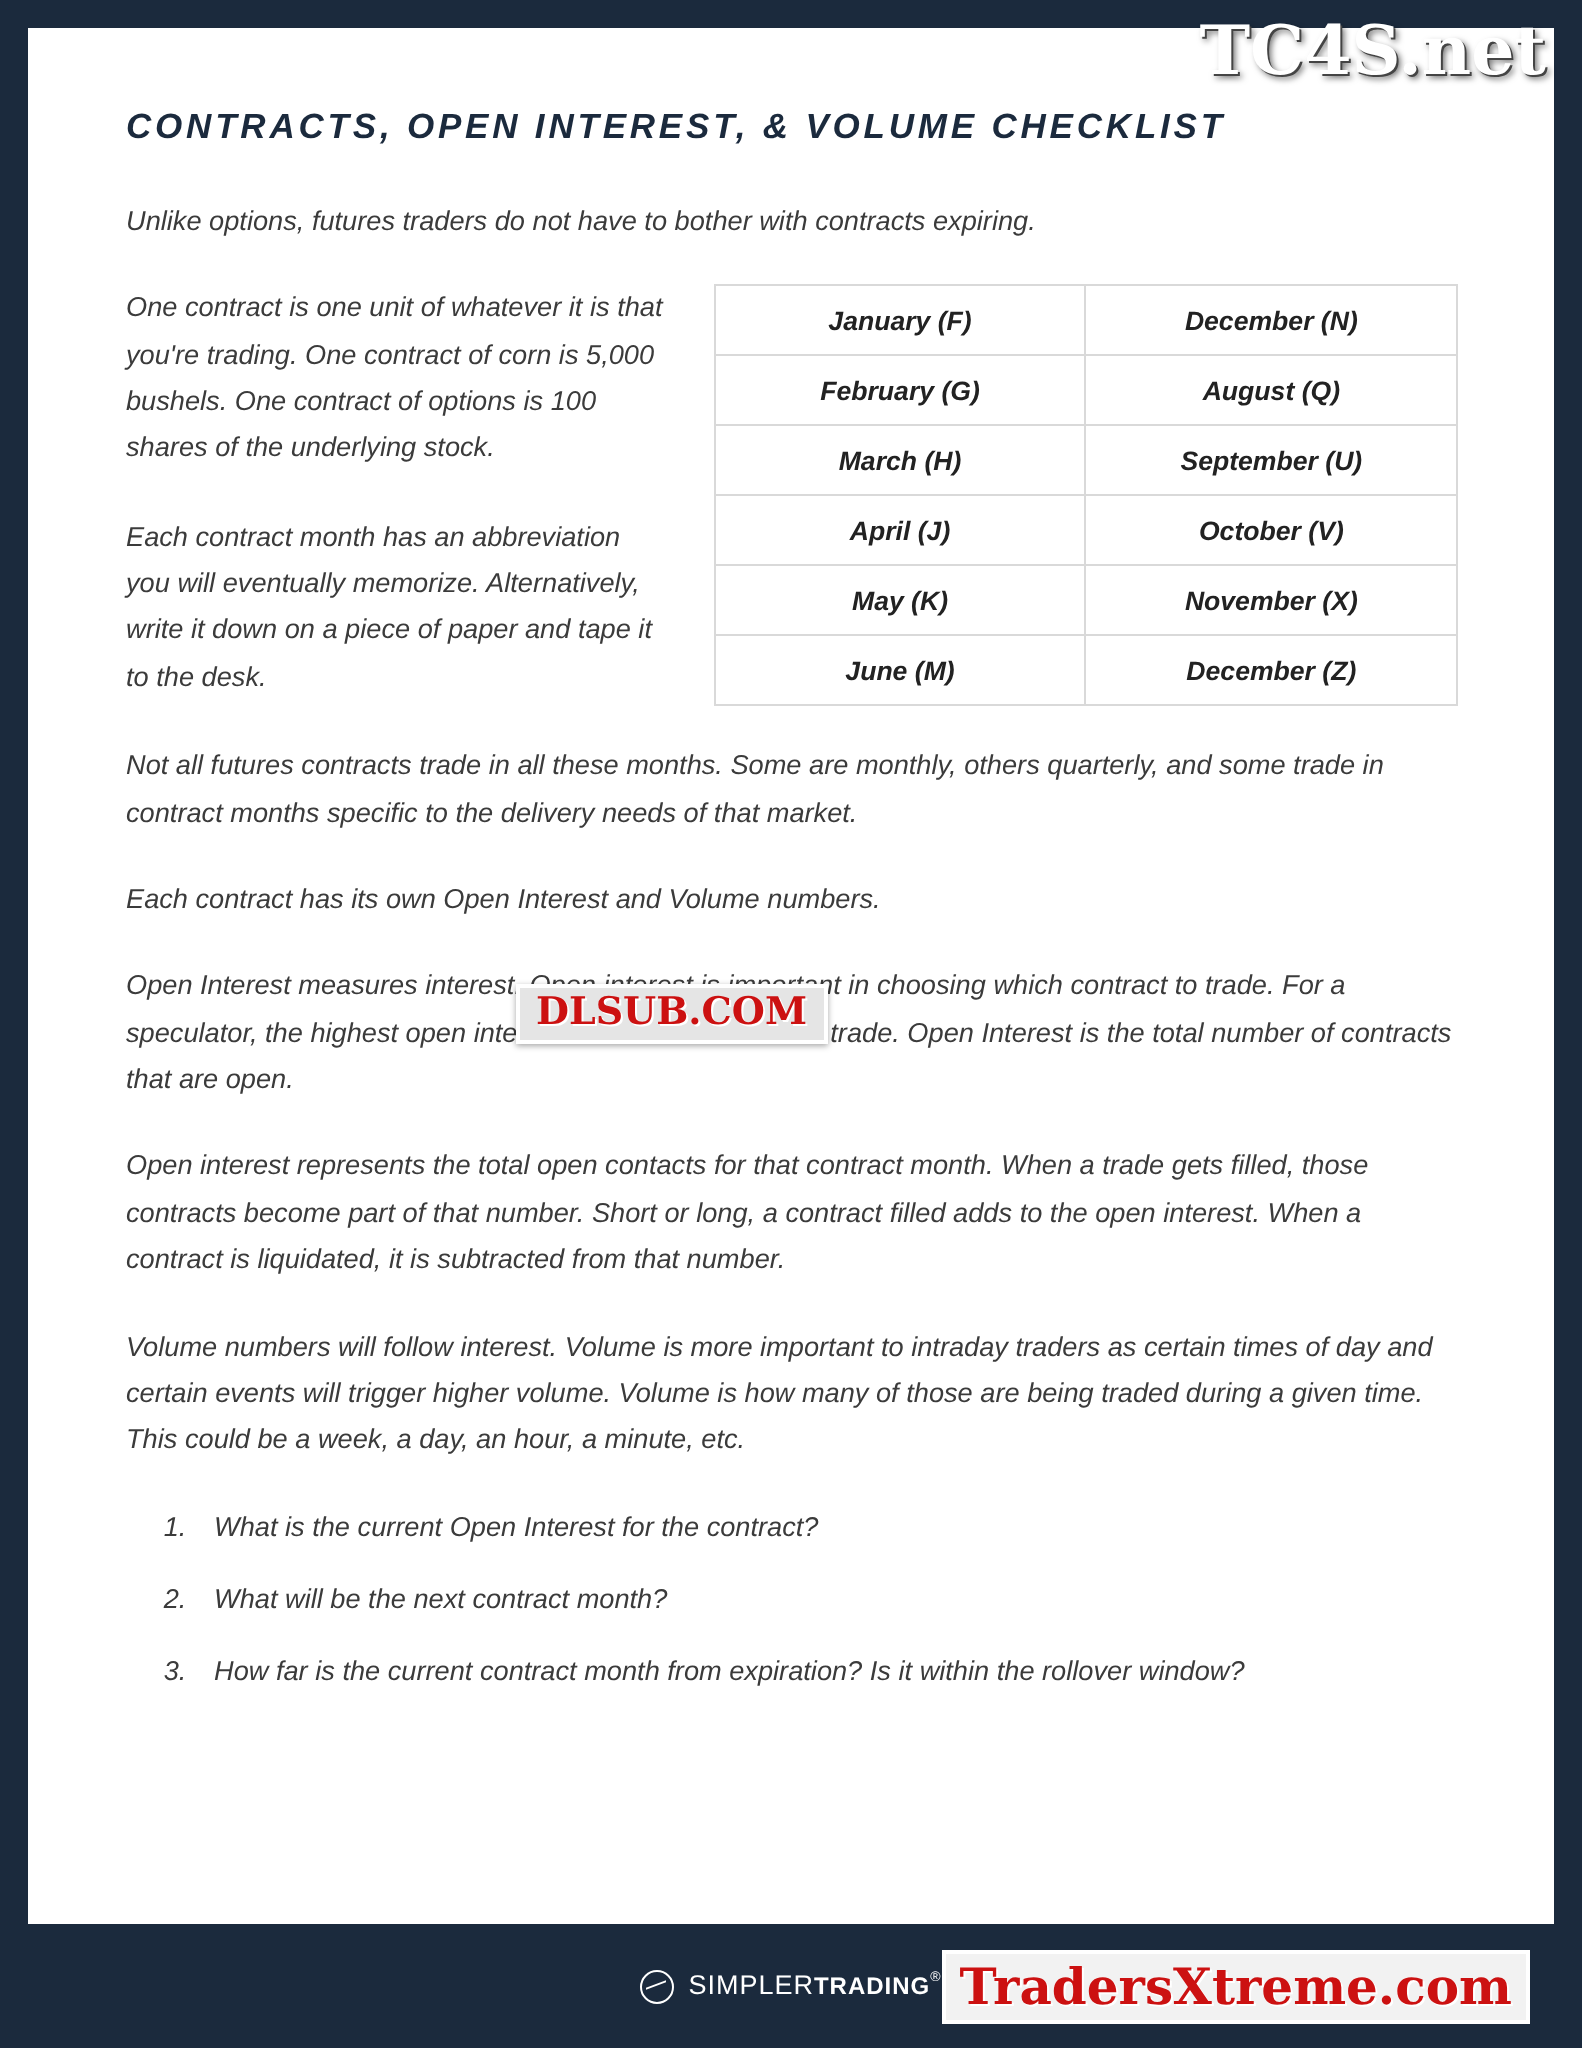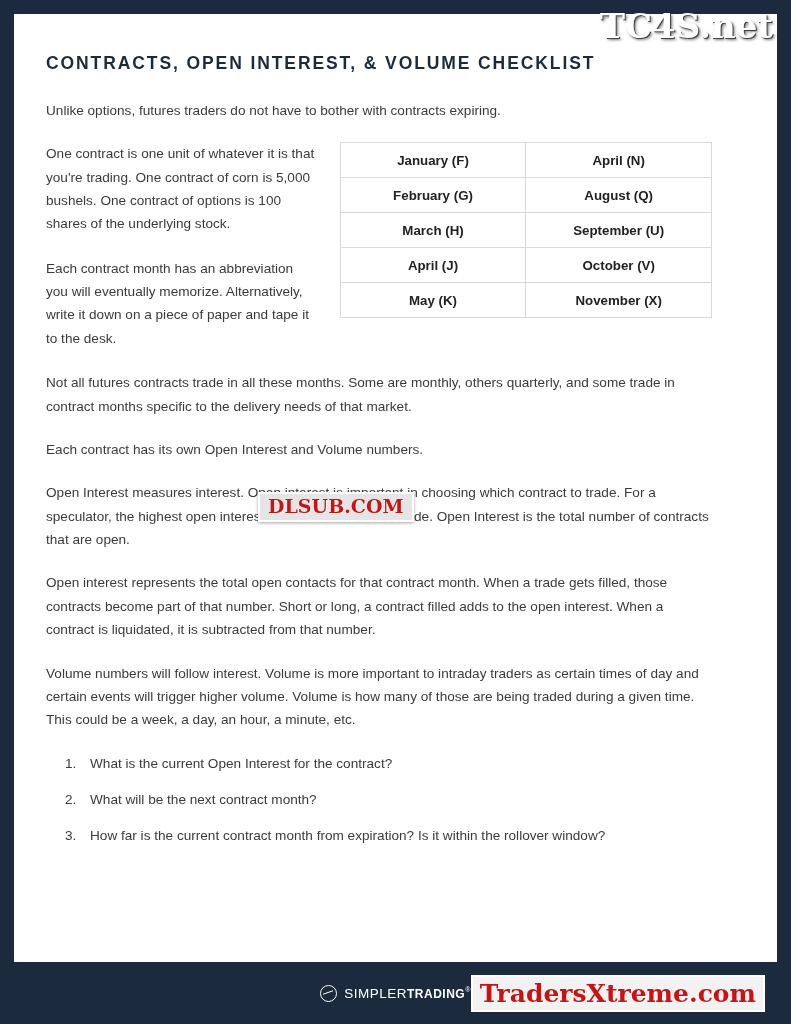--- a/index.html
+++ b/index.html
@@ -91,23 +91,24 @@
     font-weight: 700;
   }
   .footer-reg {
     font-size: 7px;
     vertical-align: super;
   }
 
   
   .content {
     position: absolute;
-    left: 46px;
+    left: 63px;
     top: 52px;
     width: 666px;
+    font-style: italic;
   }
   h1.title {
     font-size: 17.5px;
     font-weight: 700;
     letter-spacing: 1.9px;
     color: #1b2a3d;
     margin: 0 0 24px 0;
     line-height: 1.3;
   }
   p.para {
@@ -223,37 +224,41 @@
     <div class="twocol">
       <div class="leftcol">
         <p>One contract is one unit of whatever it is that you're trading. One contract of corn is 5,000 bushels. One contract of options is 100 shares of the underlying stock.</p>
         <p>Each contract month has an abbreviation you will eventually memorize. Alternatively, write it down on a piece of paper and tape it to the desk.</p>
       </div>
 
       <table class="months">
         <tbody>
           <tr>
             <td>January (F)</td>
-            <td>April (N)</td>
+            <td>December (N)</td>
           </tr>
           <tr>
             <td>February (G)</td>
             <td>August (Q)</td>
           </tr>
           <tr>
             <td>March (H)</td>
             <td>September (U)</td>
           </tr>
           <tr>
             <td>April (J)</td>
             <td>October (V)</td>
           </tr>
           <tr>
             <td>May (K)</td>
             <td>November (X)</td>
+          </tr>
+          <tr>
+            <td>June (M)</td>
+            <td>December (Z)</td>
           </tr>
         </tbody>
       </table>
     </div>
 
     <p class="para after-table">Not all futures contracts trade in all these months. Some are monthly, others quarterly, and some trade in contract months specific to the delivery needs of that market.</p>
     <p class="para">Each contract has its own Open Interest and Volume numbers.</p>
     <p class="para">Open Interest measures interest. Open interest is important in choosing which contract to trade. For a speculator, the highest open interest contract is the one to trade. Open Interest is the total number of contracts that are open.</p>
     <p class="para">Open interest represents the total open contacts for that contract month. When a trade gets filled, those contracts become part of that number. Short or long, a contract filled adds to the open interest. When a contract is liquidated, it is subtracted from that number.</p>
     <p class="para">Volume numbers will follow interest. Volume is more important to intraday traders as certain times of day and certain events will trigger higher volume. Volume is how many of those are being traded during a given time. This could be a week, a day, an hour, a minute, etc.</p>

